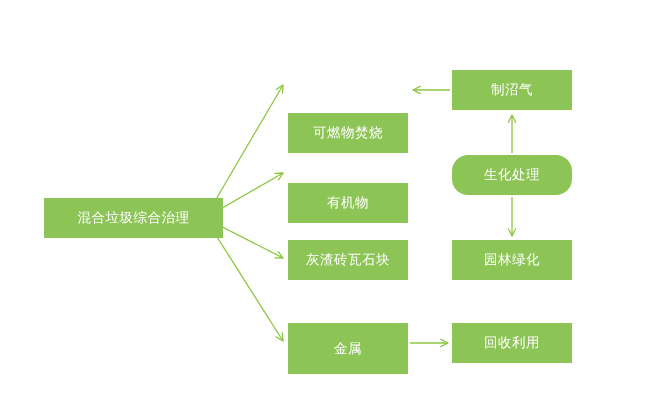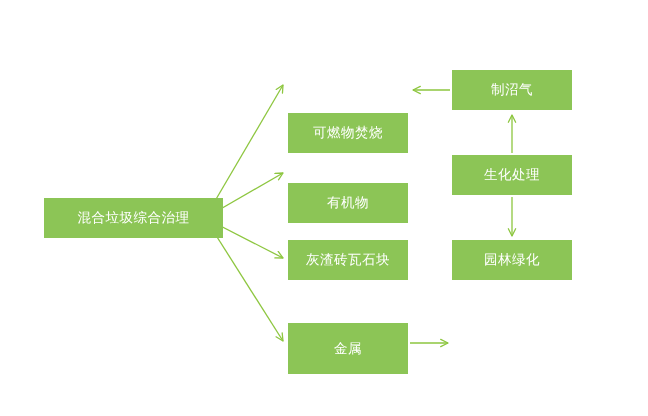--- a/index.html
+++ b/index.html
@@ -46,21 +46,21 @@
   }
   
   .n-root  { left: 44px;  top: 198px; width: 179px; height: 40px; }
   
   .n-burn  { left: 288px; top: 70px;  width: 120px; height: 40px; margin-top: 43px; }
   .n-org   { left: 288px; top: 155px; width: 120px; height: 40px; margin-top: 28px; }
   .n-ash   { left: 288px; top: 240px; width: 120px; height: 40px; }
   .n-metal { left: 288px; top: 323px; width: 120px; height: 51px; }
   
   .n-gas   { left: 452px; top: 70px;  width: 120px; height: 40px; }
-  .n-bio   { left: 452px; top: 155px; width: 120px; height: 40px; }
+  .n-bio   { left: 452px; top: 155px; width: 120px; height: 40px; border-radius: 16px; }
   .n-garden{ left: 452px; top: 240px; width: 120px; height: 40px; justify-content: center; }
   .n-reuse { left: 452px; top: 323px; width: 120px; height: 40px; }
 </style>
 </head>
 <body>
 
 <div id="diagram">
 
   <svg id="edge-layer" viewBox="0 0 648 416" width="648" height="416" xmlns="http://www.w3.org/2000/svg">
     <defs>
@@ -111,14 +111,17 @@
   </div>
 
   <div class="node n-bio">
     <span class="node-label">生化处理</span>
   </div>
 
   <div class="node n-garden">
     <span class="node-label">园林绿化</span>
   </div>
 
+  <div class="node n-reuse">
+    <span class="node-label">回收利用</span>
+  </div>
 
 </div>
 
 </body></html>

